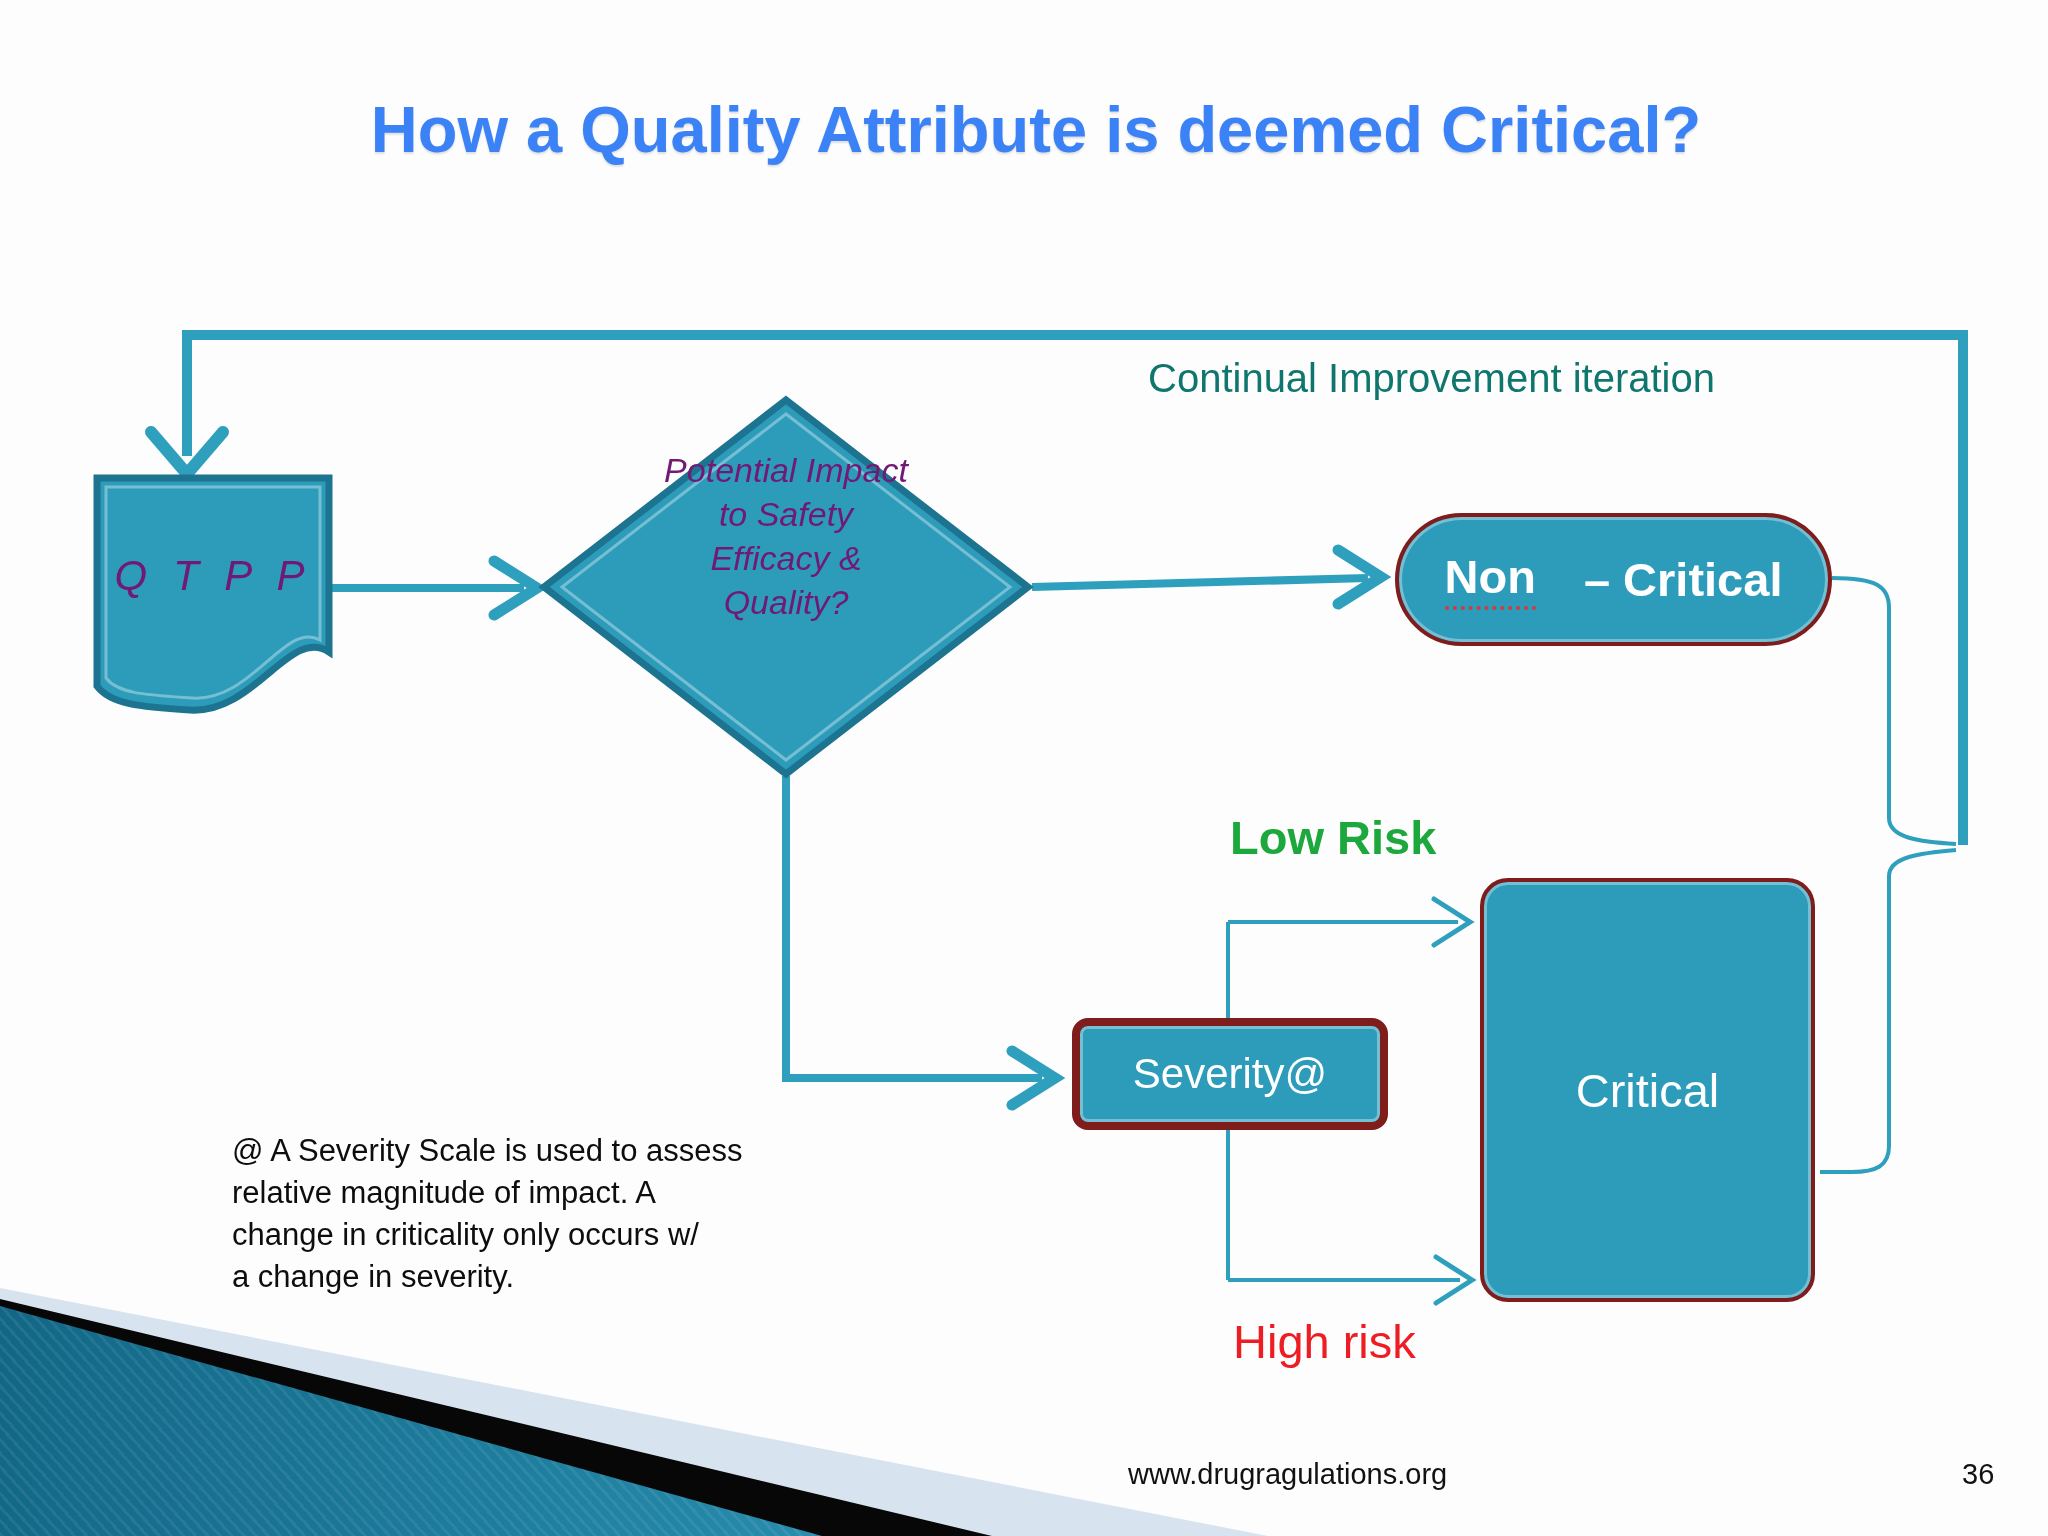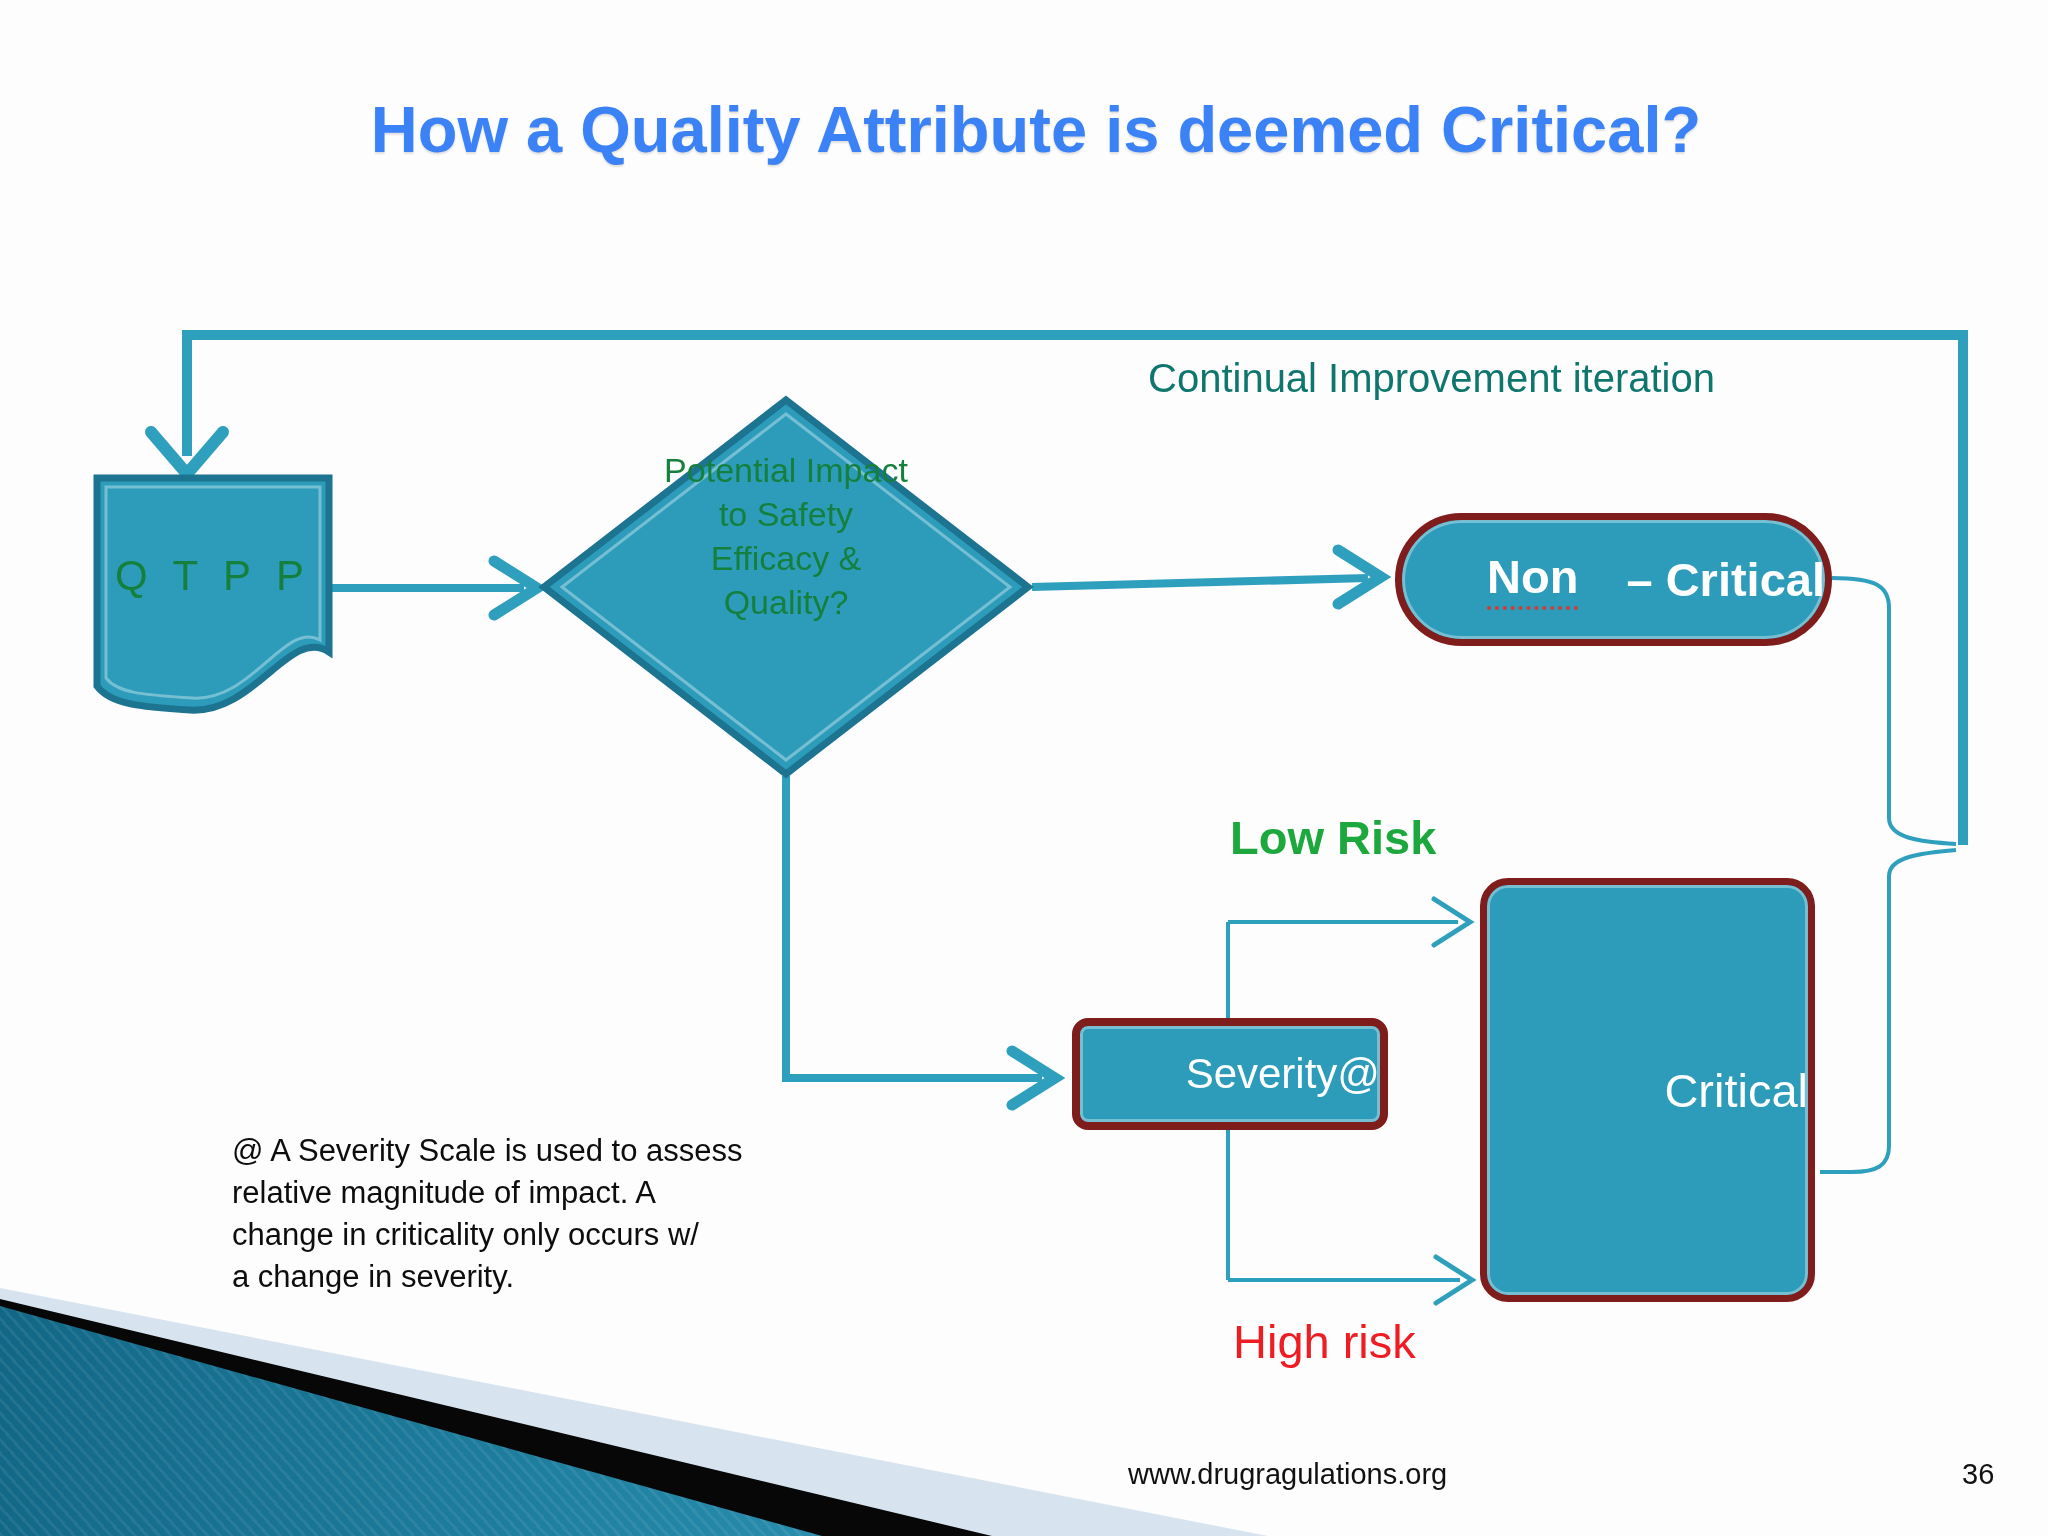--- a/index.html
+++ b/index.html
@@ -11,28 +11,28 @@
   svg{position:absolute;left:0;top:0;}
   
   #title{
     left:12px;top:92px;width:2048px;text-align:center;
     font-size:65px;font-weight:600;color:#3b82f6;letter-spacing:0px;
     text-shadow:0 2px 2px rgba(0,0,0,0.12);
   }
   
   #loop-label{left:1148px;top:356px;font-size:40px;color:#0f766e;}
   
-  .shape-text{color:#15803d;}
+  .shape-text{color:#701a75;font-style:italic;}
   #qtpp-label{left:97px;top:552px;width:232px;text-align:center;font-size:42px;letter-spacing:7px;}
   #diamond-label{left:656px;top:448px;width:260px;text-align:center;font-size:34px;line-height:44px;}
   
   .teal-box{
-    background:#2d9cbb;border:7px solid #7f1d1d;box-sizing:border-box;
+    background:#2d9cbb;border:4px solid #7f1d1d;box-sizing:border-box;
     box-shadow:inset 0 0 0 3px rgba(255,255,255,0.35);
-    display:flex;align-items:center;justify-content:flex-end;color:#fff;gap:36px;
+    display:flex;align-items:center;justify-content:center;color:#fff;gap:36px;
   }
   #non-critical{left:1395px;top:513px;width:437px;height:133px;border-radius:67px;font-size:47px;font-weight:600;}
   #non-critical .w1{border-bottom:4px dotted #d43a3a;padding-bottom:2px;}
   #non-critical .rest{margin-left:12px;}
   #severity{left:1072px;top:1018px;width:316px;height:112px;border-radius:16px;font-size:42px;border-width:8px;}
   #critical{left:1480px;top:878px;width:335px;height:424px;border-radius:28px;font-size:47px;}
   
   #low-risk{left:1230px;top:810px;font-size:47px;font-weight:700;color:#1ca83c;}
   #high-risk{left:1233px;top:1314px;font-size:47px;font-weight:500;color:#ee1c23;}
   

